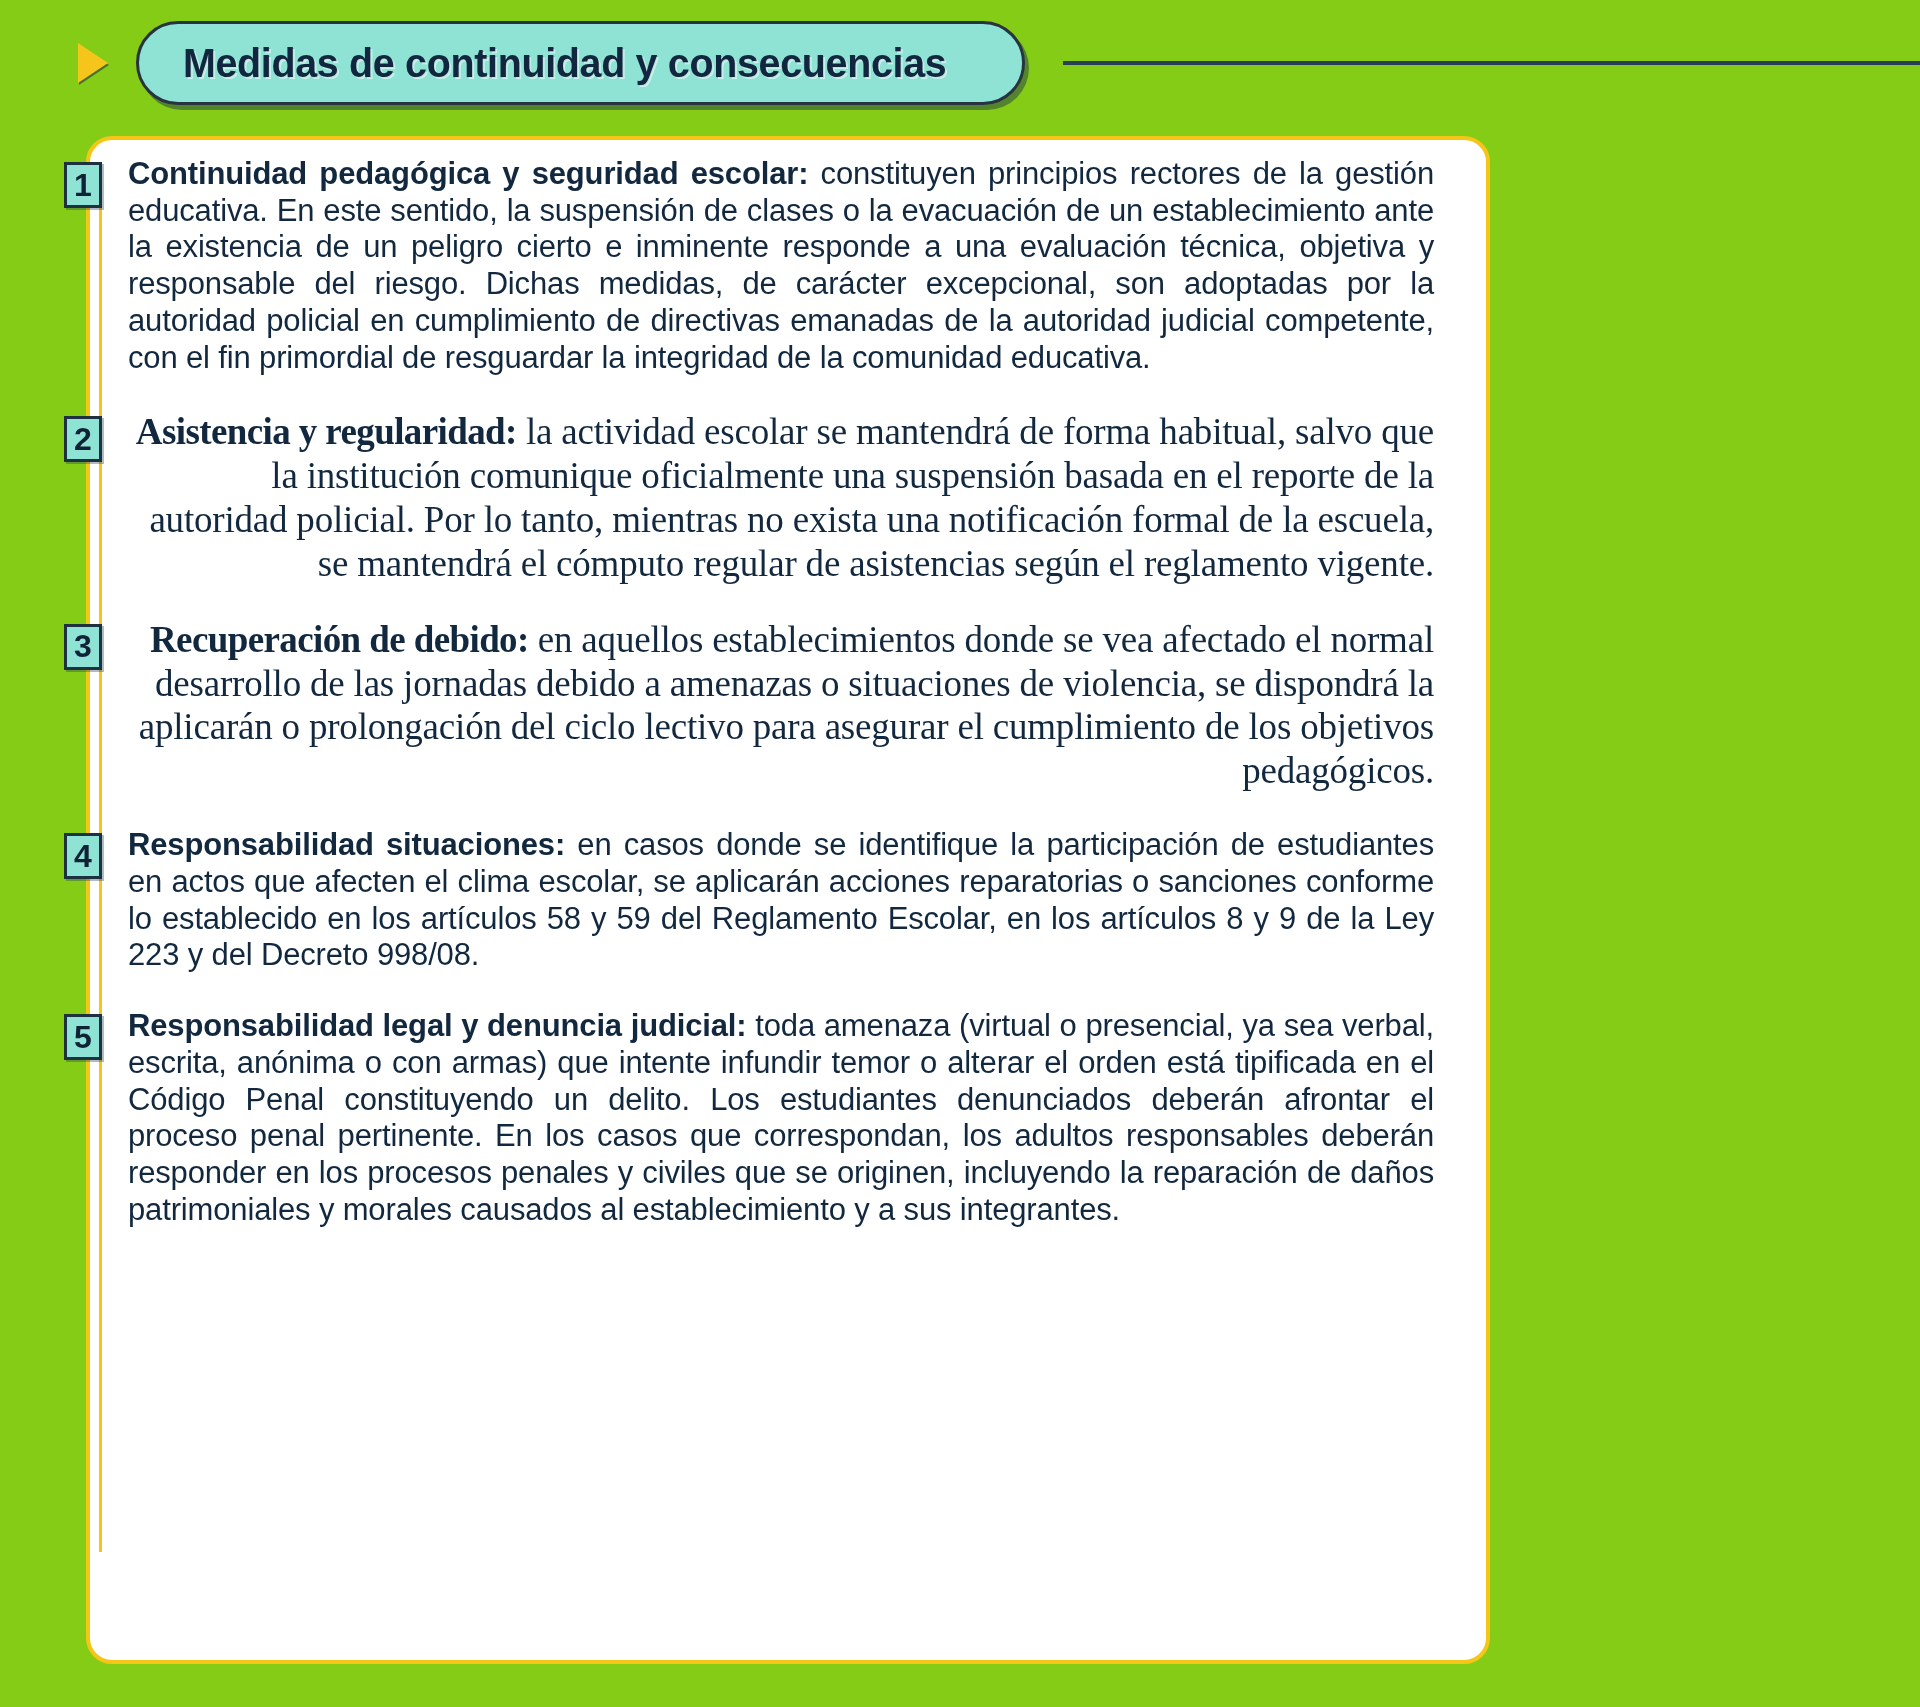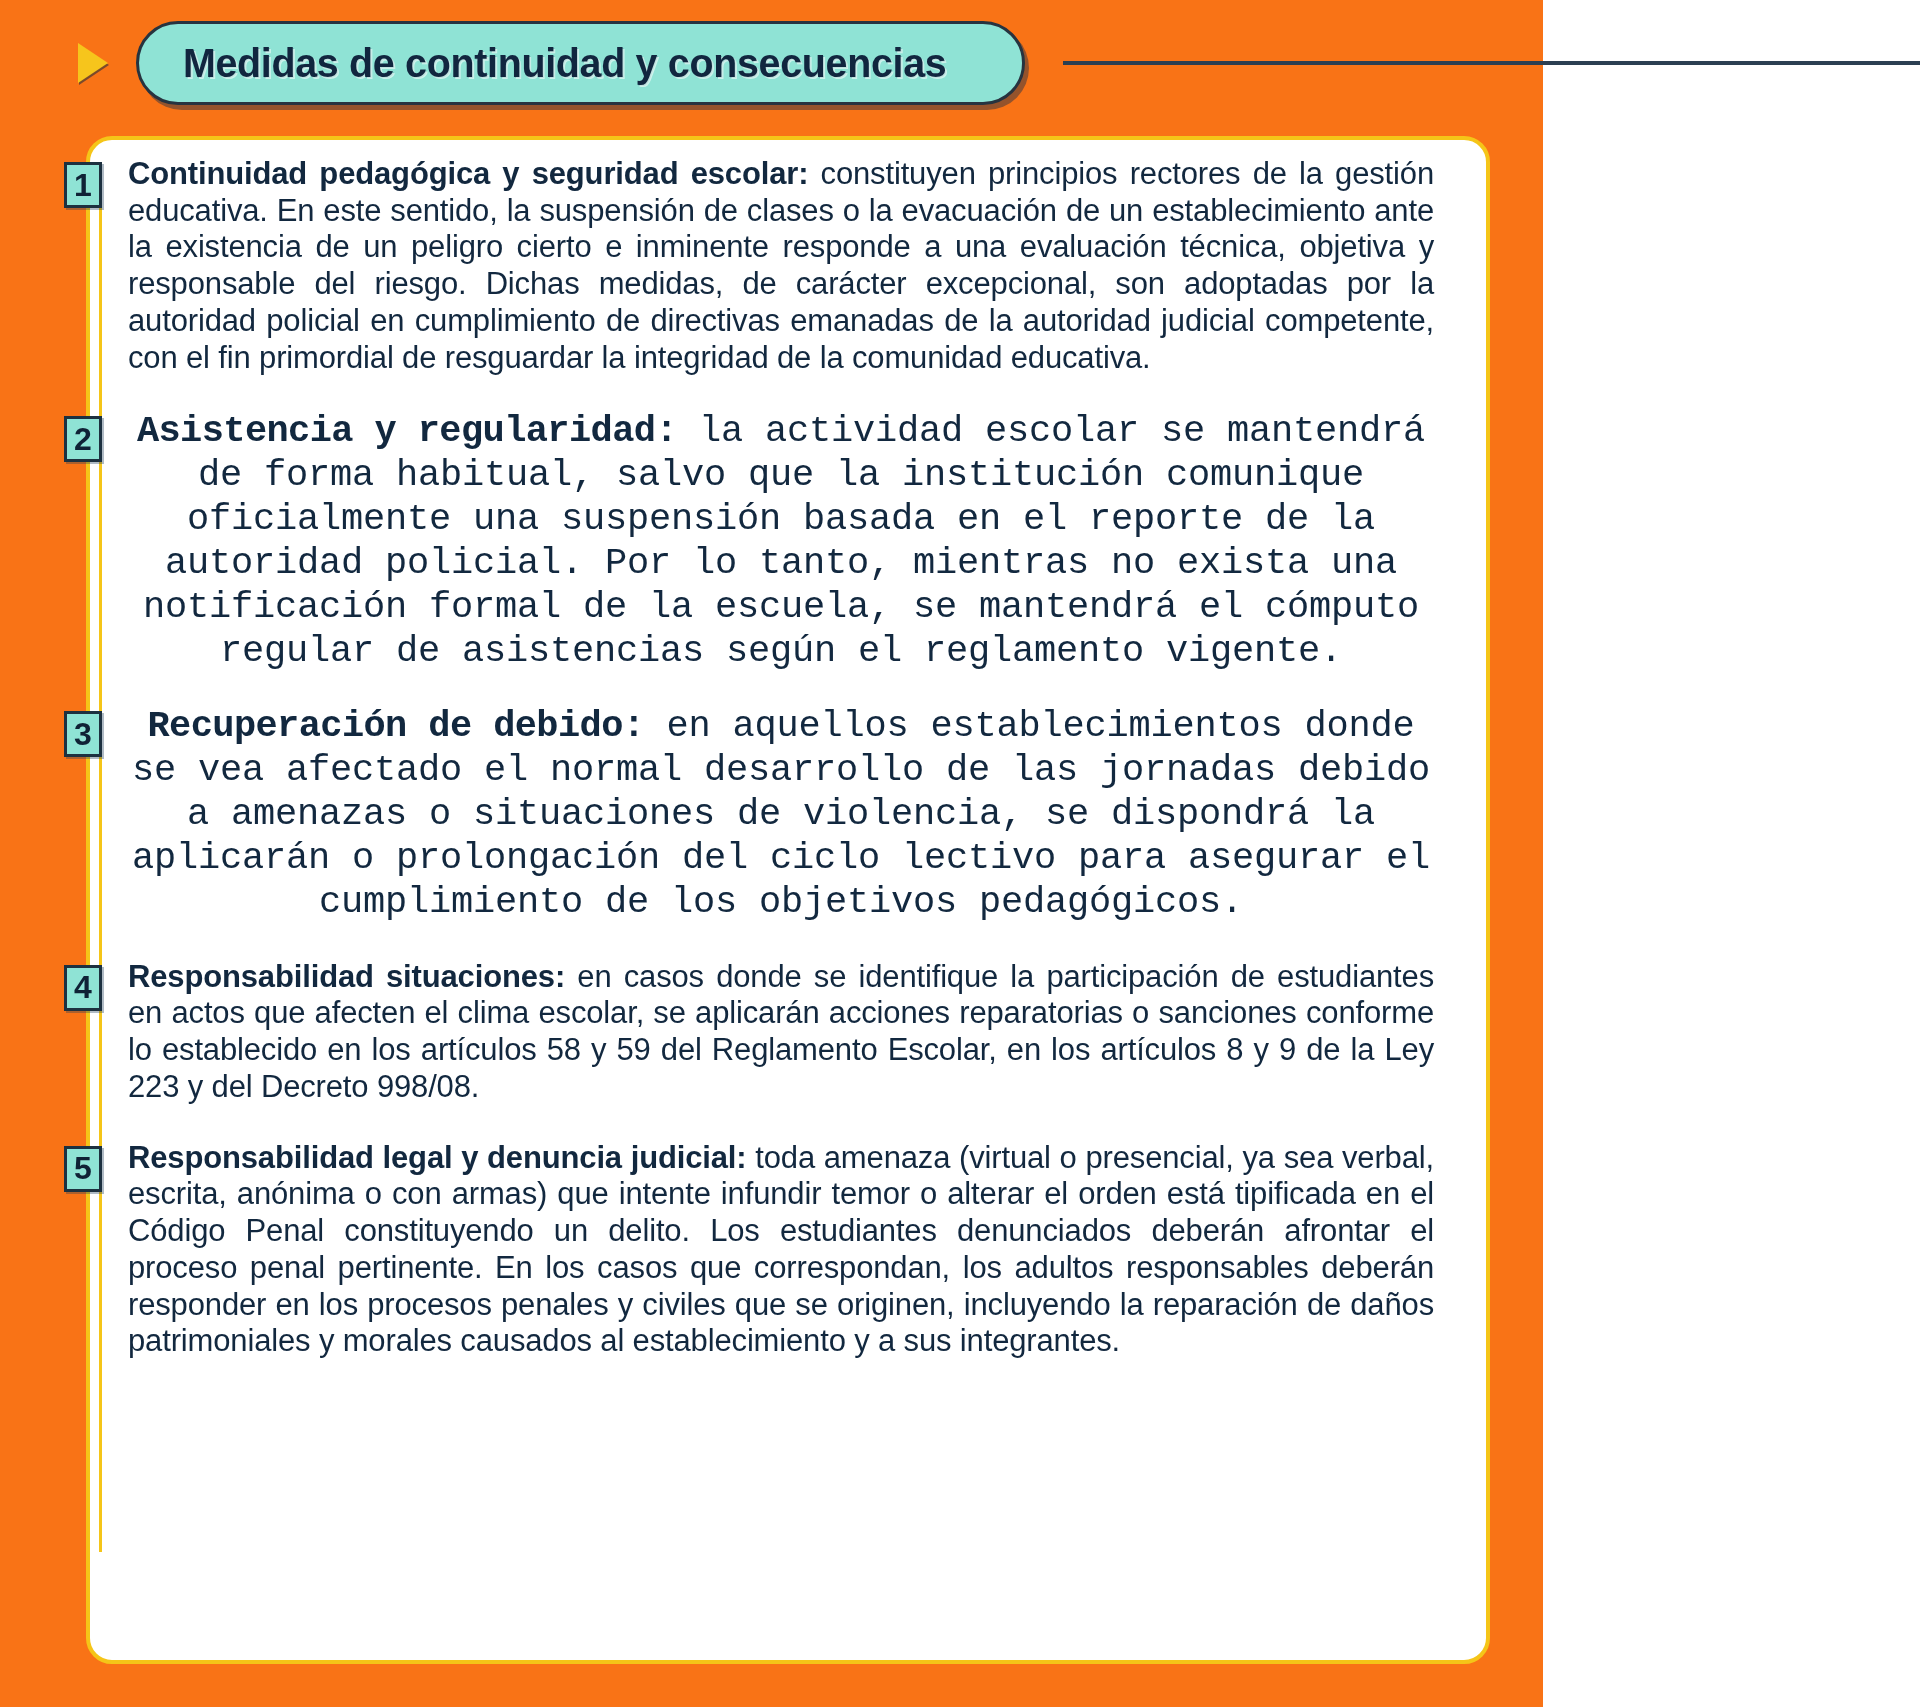--- a/index.html
+++ b/index.html
@@ -10,23 +10,23 @@
   body {
     width: 1920px;
     height: 1707px;
     font-family: "Liberation Sans", sans-serif;
     -webkit-font-smoothing: antialiased;
     overflow: hidden;
   }
 
   .page {
     position: relative;
-    width: 1543px;
+    width: 1920px;
     height: 1707px;
-    background: #f97316;
+    background: #84cc16;
   }
 
   
   .header-row {
     position: absolute;
     left: 0;
     top: 14px;
     width: 1920px;
     height: 98px;
     display: flex;
@@ -144,24 +144,24 @@
     text-justify: inter-word;
     letter-spacing: -0.15px;
   }
 
   .body .lead {
     font-weight: bold;
   }
 
   
   .narrow .body {
-    font-family: Liberation Mono, monospace;
+    font-family: Liberation Serif, serif;
     font-size: 37px;
     letter-spacing: -0.2px;
-    text-align: center;
+    text-align: right;
   }
   .narrow .body .lead {
     letter-spacing: -0.6px;
   }
 
   .wide .body {
     font-family: "Liberation Sans", sans-serif;
   }
 
   

